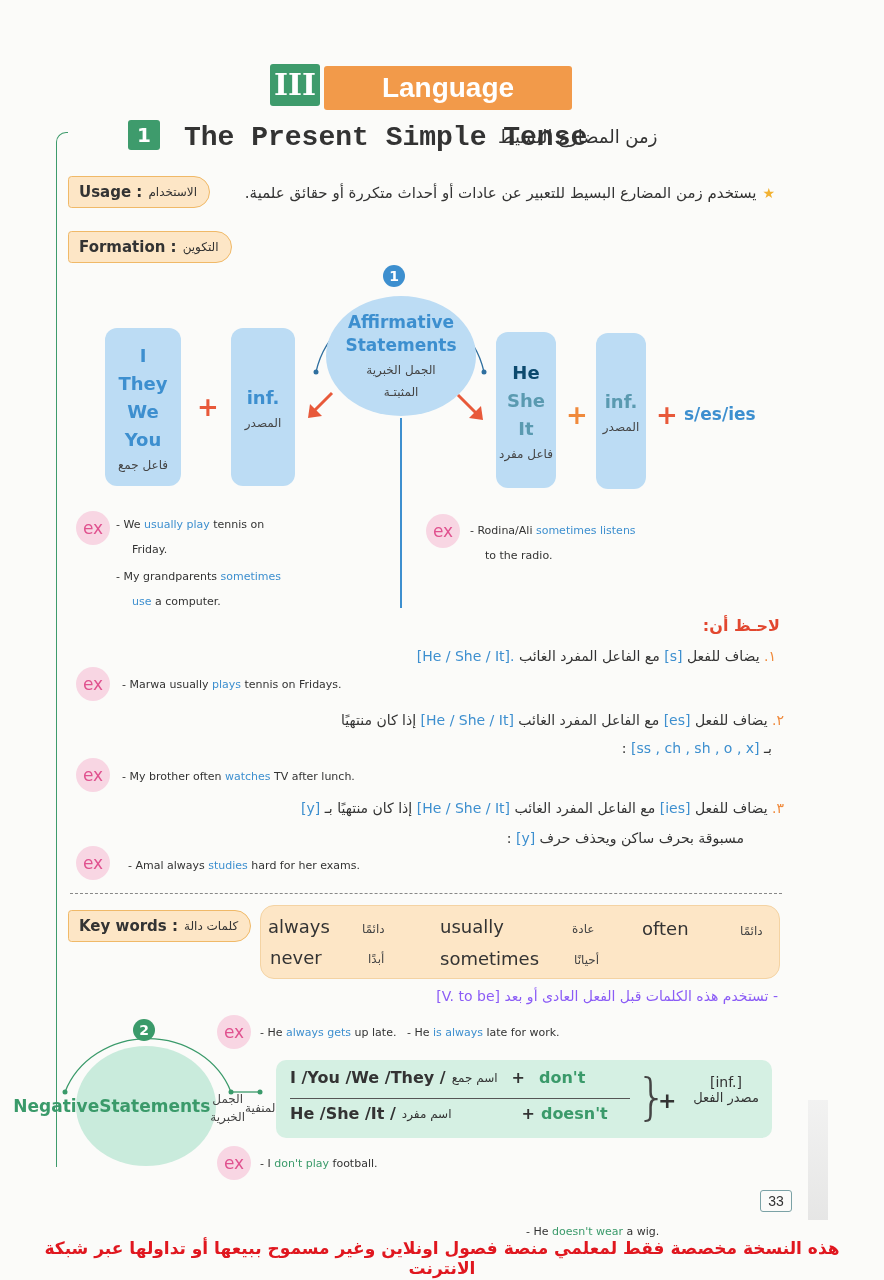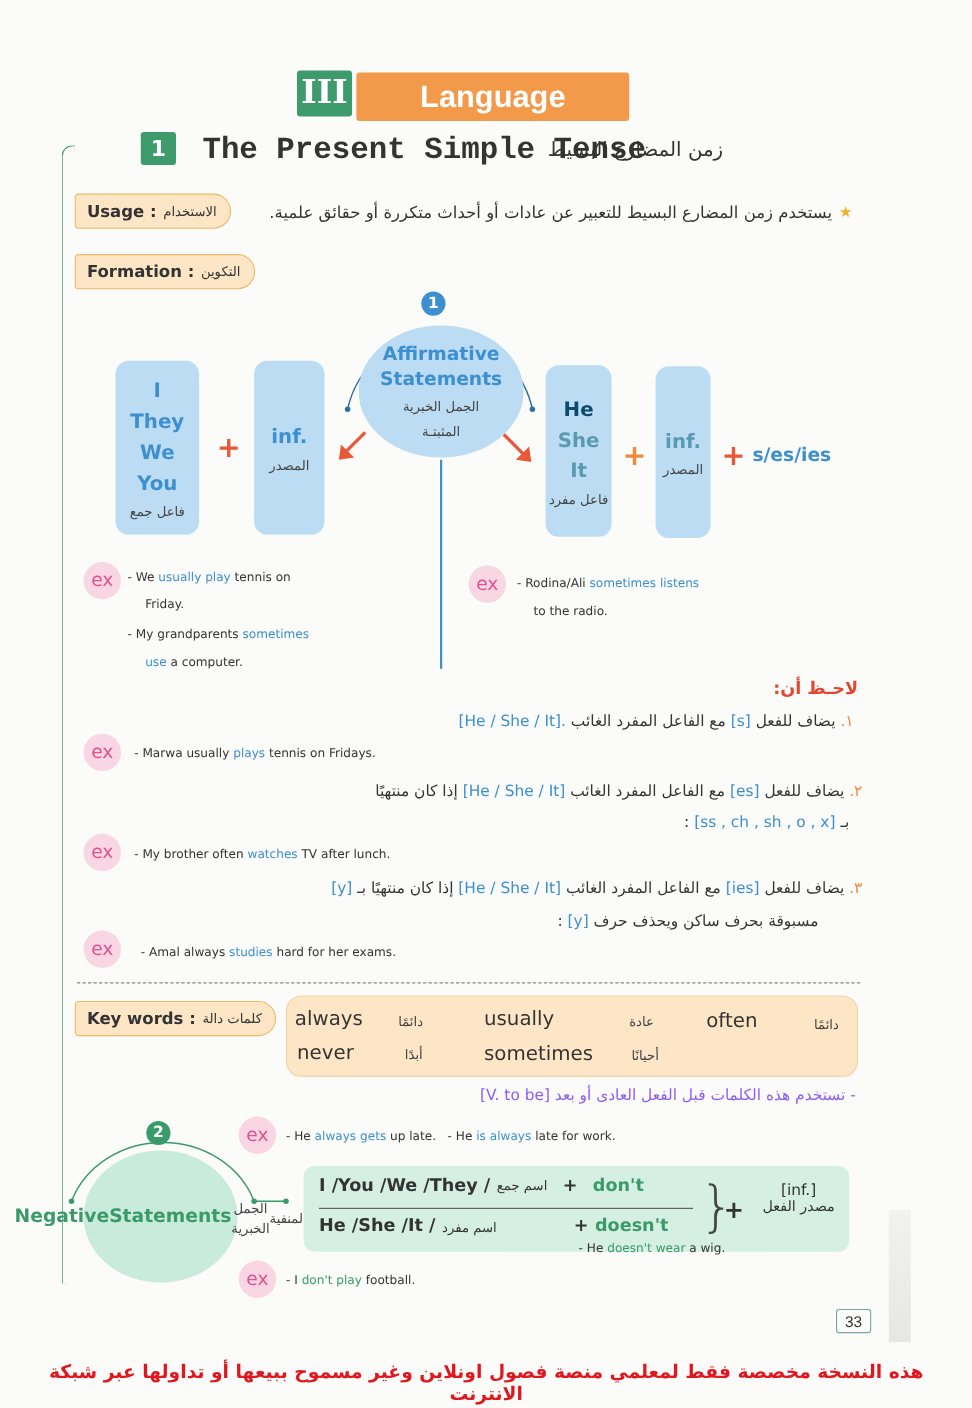--- a/index.html
+++ b/index.html
@@ -285,36 +285,36 @@
 <div class="abs" id="neg-num">2</div>
 
 <div class="abs" id="neg-box"></div>
 <div class="neg-row" style="top:1068px;">
   <span>I /You /We /They /</span>
   <span class="ar">اسم جمع</span>
   <span style="margin-left:8px">+</span>
   <span class="green" style="margin-left:14px">don't</span>
 </div>
 <div class="abs" id="neg-divider"></div>
-<div class="neg-row" style="top:1104px;align-items:flex-end;">
+<div class="neg-row" style="top:1104px;">
   <span>He /She /It /</span>
   <span class="ar">اسم مفرد</span>
   <span style="margin-left:64px">+</span>
   <span class="green" style="margin-left:6px">doesn't</span>
 </div>
 <div class="abs" id="neg-brace">}</div>
 <div class="abs" id="neg-plus">+</div>
 <div class="abs" id="neg-inf">
   <div>[inf.]</div>
   <div class="ar" style="font-size:13px">مصدر الفعل</div>
 </div>
 
 <div class="pink-ex" style="left:217px;top:1146px;">ex</div>
 <div class="ex-line" style="left:260px;top:1151px;">
   <span>- I </span><span class="green">don't play</span><span> football.</span>
 </div>
-<div class="ex-line" style="left:526px;top:1122px;text-align:center;">
+<div class="ex-line" style="left:526px;top:1219px;text-align:center;">
   <span>- He </span><span class="green">doesn't wear</span><span> a wig.</span>
 </div>
 
 <div class="abs" id="right-shadow"></div>
 <div class="abs" id="page-num">33</div>
 <div class="abs" id="footer-warning">هذه النسخة مخصصة فقط لمعلمي منصة فصول اونلاين وغير مسموح ببيعها أو تداولها عبر شبكة الانترنت</div>
 
 </body></html>

